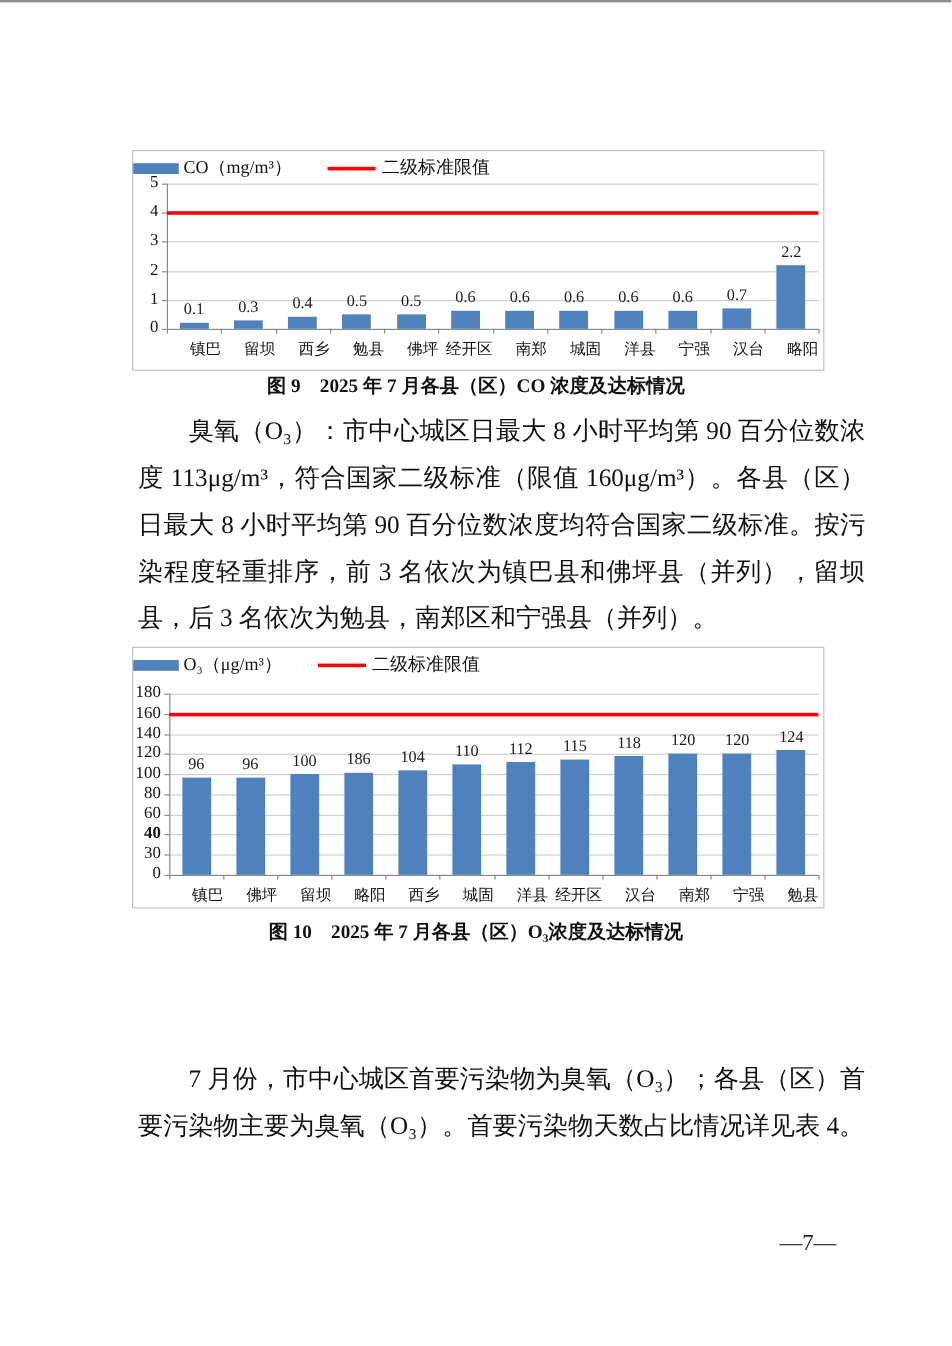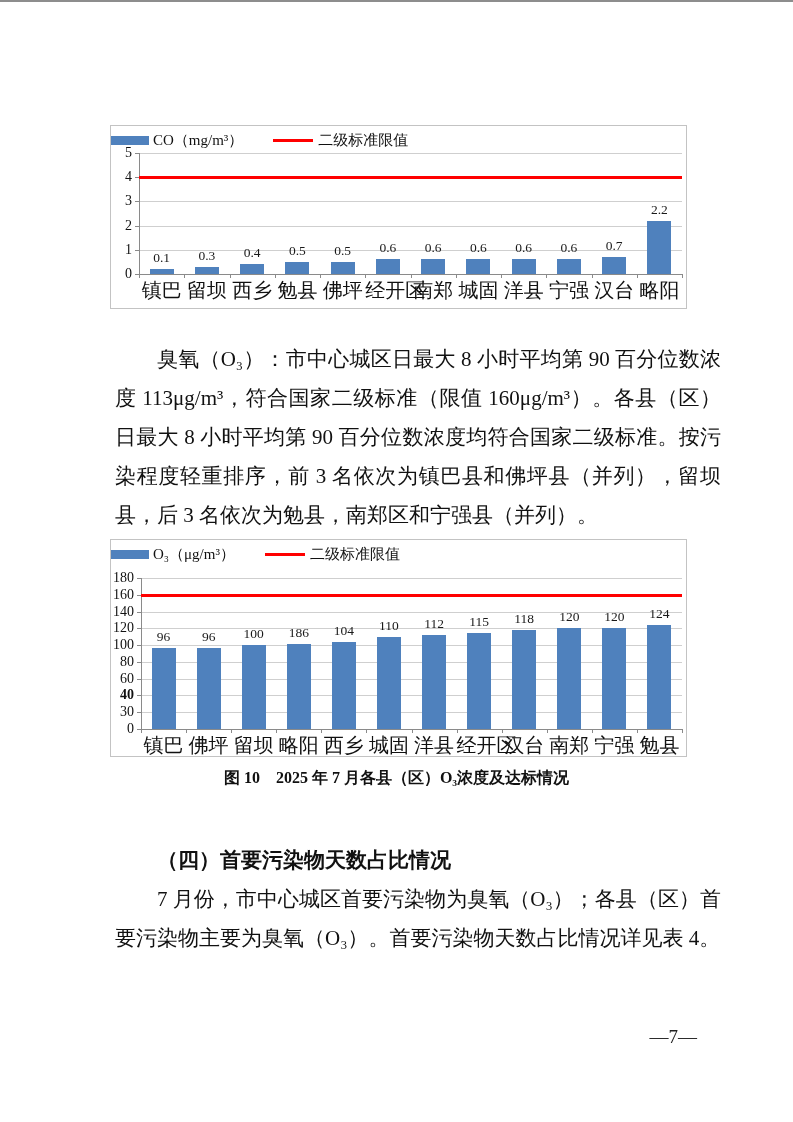--- a/index.html
+++ b/index.html
@@ -24,21 +24,21 @@
   .legend-gap{margin-right:30px;}
   .grid-line{position:absolute;height:1px;background:#cfcfcf;}
   .limit-line{position:absolute;height:3px;}
   .axis-y{position:absolute;width:1px;background:#8a8a8a;}
   .axis-x{position:absolute;height:1px;background:#8a8a8a;}
   .tickmark-y{position:absolute;width:4px;height:1px;background:#8a8a8a;}
   .tickmark-x{position:absolute;width:1px;height:4px;background:#8a8a8a;}
   .ytick-label{position:absolute;text-align:right;font-size:14px;line-height:16px;}
   .bar{position:absolute;}
   .bar-value{position:absolute;text-align:center;font-size:13.5px;line-height:16px;color:#1a1a1a;}
-  .cat-label{position:absolute;text-align:center;font-size:20px;line-height:17px;white-space:nowrap;}
+  .cat-label{position:absolute;text-align:right;font-size:13px;line-height:17px;white-space:nowrap;}
   
   .caption{
     position:absolute;left:0;width:793px;text-align:center;
     font-weight:bold;font-size:16px;line-height:20px;
   }
   #caption-fig9{top:311px;}
   #caption-fig10{top:766px;}
   .body-text{
     position:absolute;left:95px;width:606px;
     font-size:21px;line-height:39px;text-align:justify;
@@ -130,20 +130,21 @@
       <div class="tickmark-x" style="left: 254.25px; top: 148px;"></div>
       <div class="tickmark-x" style="left: 299.5px; top: 148px;"></div>
       <div class="tickmark-x" style="left: 344.75px; top: 148px;"></div>
       <div class="tickmark-x" style="left: 390px; top: 148px;"></div>
       <div class="tickmark-x" style="left: 435.25px; top: 148px;"></div>
       <div class="tickmark-x" style="left: 480.5px; top: 148px;"></div>
       <div class="tickmark-x" style="left: 525.75px; top: 148px;"></div>
       <div class="tickmark-x" style="left: 571px; top: 148px;"></div>
       <div class="limit-line" style="left: 28px; width: 543px; top: 50.2px; background: rgb(255, 0, 0);"></div>
     </div>
+  <div class="caption" id="caption-fig9">图 9　2025 年 7 月各县（区）CO 浓度及达标情况</div>
 
   <div class="body-text indent" id="para-ozone">臭氧（O₃）：市中心城区日最大 8 小时平均第 90 百分位数浓度 113μg/m³，符合国家二级标准（限值 160μg/m³）。各县（区）日最大 8 小时平均第 90 百分位数浓度均符合国家二级标准。按污染程度轻重排序，前 3 名依次为镇巴县和佛坪县（并列），留坝县，后 3 名依次为勉县，南郑区和宁强县（并列）。</div>
 
   <div class="chart" id="chart-o3">
     <div class="legend">
       <span class="sw sw-bar" style="background: rgb(79, 129, 189);"></span>
       <span class="legend-label legend-gap">O₃（μg/m³）</span>
       <span class="sw sw-line" style="background: rgb(255, 0, 0);"></span>
       <span class="legend-label">二级标准限值</span>
     </div>
@@ -224,17 +225,16 @@
       <div class="tickmark-x" style="left: 345.583px; top: 189px;"></div>
       <div class="tickmark-x" style="left: 390.667px; top: 189px;"></div>
       <div class="tickmark-x" style="left: 435.75px; top: 189px;"></div>
       <div class="tickmark-x" style="left: 480.833px; top: 189px;"></div>
       <div class="tickmark-x" style="left: 525.917px; top: 189px;"></div>
       <div class="tickmark-x" style="left: 571px; top: 189px;"></div>
       <div class="limit-line" style="left: 30px; width: 541px; top: 53.7778px; background: rgb(255, 0, 0);"></div>
     </div>
   <div class="caption" id="caption-fig10">图 10　2025 年 7 月各县（区）O₃浓度及达标情况</div>
 
-  <div class="body-text indent" id="heading-4">（四）首要污染物天数占比情况</div>
   <div class="body-text indent" id="para-primary">7 月份，市中心城区首要污染物为臭氧（O₃）；各县（区）首要污染物主要为臭氧（O₃）。首要污染物天数占比情况详见表 4。</div>
 
   <div class="page-number">—7—</div>
 </div>
 
 </body></html>

